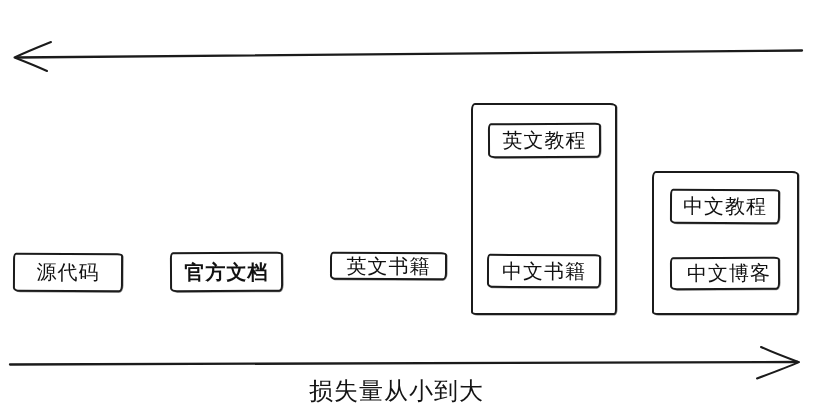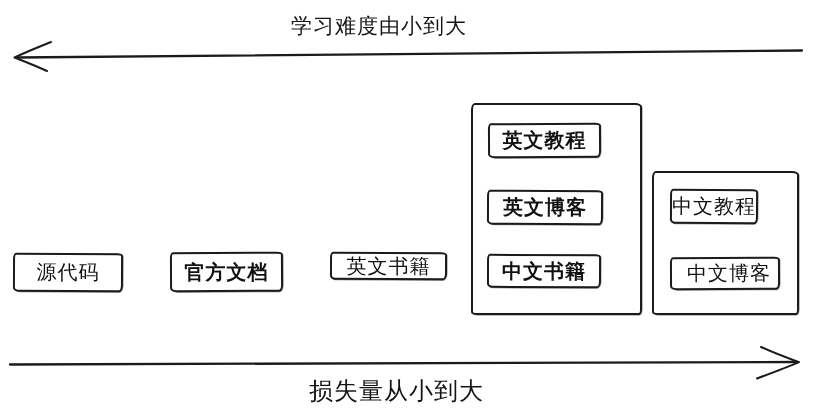--- a/index.html
+++ b/index.html
@@ -77,50 +77,46 @@
       <path d="M802,50.5 C550,53 300,55.5 16,57.5" stroke-width="2.3"></path>
       <path d="M51,42 C36,48 24,53 14.5,57.5 C26,62 37,66.5 47,71" stroke-width="2"></path>
     </g>
 
     <g>
       <path d="M10,364.5 C280,364 550,362.5 797.5,362" stroke-width="2.3"></path>
       <path d="M761,347 C774,353 787.5,358 799,362.2 C787,367.5 772,373 757,378.5" stroke-width="2"></path>
     </g>
   </svg>
 
-  <div class="axis-label top">学习难度由小到大</div>
 
   <div class="axis-label bottom">损失量从小到大</div>
 
   <div class="sketch-box r1" style="left:13px; top:253px; width:110px; height:39px;">
     <span>源代码</span>
   </div>
 
   <div class="sketch-box r2" style="left:170px; top:252px; width:113px; height:40px;font-weight:bold;">
     <span>官方文档</span>
   </div>
 
   <div class="sketch-box r3" style="left:330px; top:252px; width:117px; height:28px;">
     <span>英文书籍</span>
   </div>
 
-  <div class="group-box" style="left:471px; top:103px; width:171px; height:212px;font-weight:bold;">
+  <div class="group-box" style="left:471px; top:103px; width:146px; height:212px;">
     <div class="sketch-box r2" style="left:15px; top:18px; width:113px; height:35px;">
       <span>英文教程</span>
-    </div>
-    <div class="sketch-box r1" style="left:14px; top:85px; width:116px; height:35px;">
-      <span>英文博客</span>
     </div>
     <div class="sketch-box r3" style="left:14px; top:149px; width:114px; height:34px;">
       <span>中文书籍</span>
     </div>
   </div>
 
   <div class="group-box" style="left:652px; top:171px; width:147px; height:144px;">
-    <div class="sketch-box r1" style="left:16px; top:16px; width:88px; height:35px;">
+    <div class="sketch-box r1" style="left:16px; top:16px; width:110px; height:35px;">
       <span>中文教程</span>
     </div>
     <div class="sketch-box r2" style="left:16px; top:84px; width:110px; height:33px;padding-left:8px;">
       <span>中文博客</span>
     </div>
   </div>
 
 </div>
 
 </body></html>

